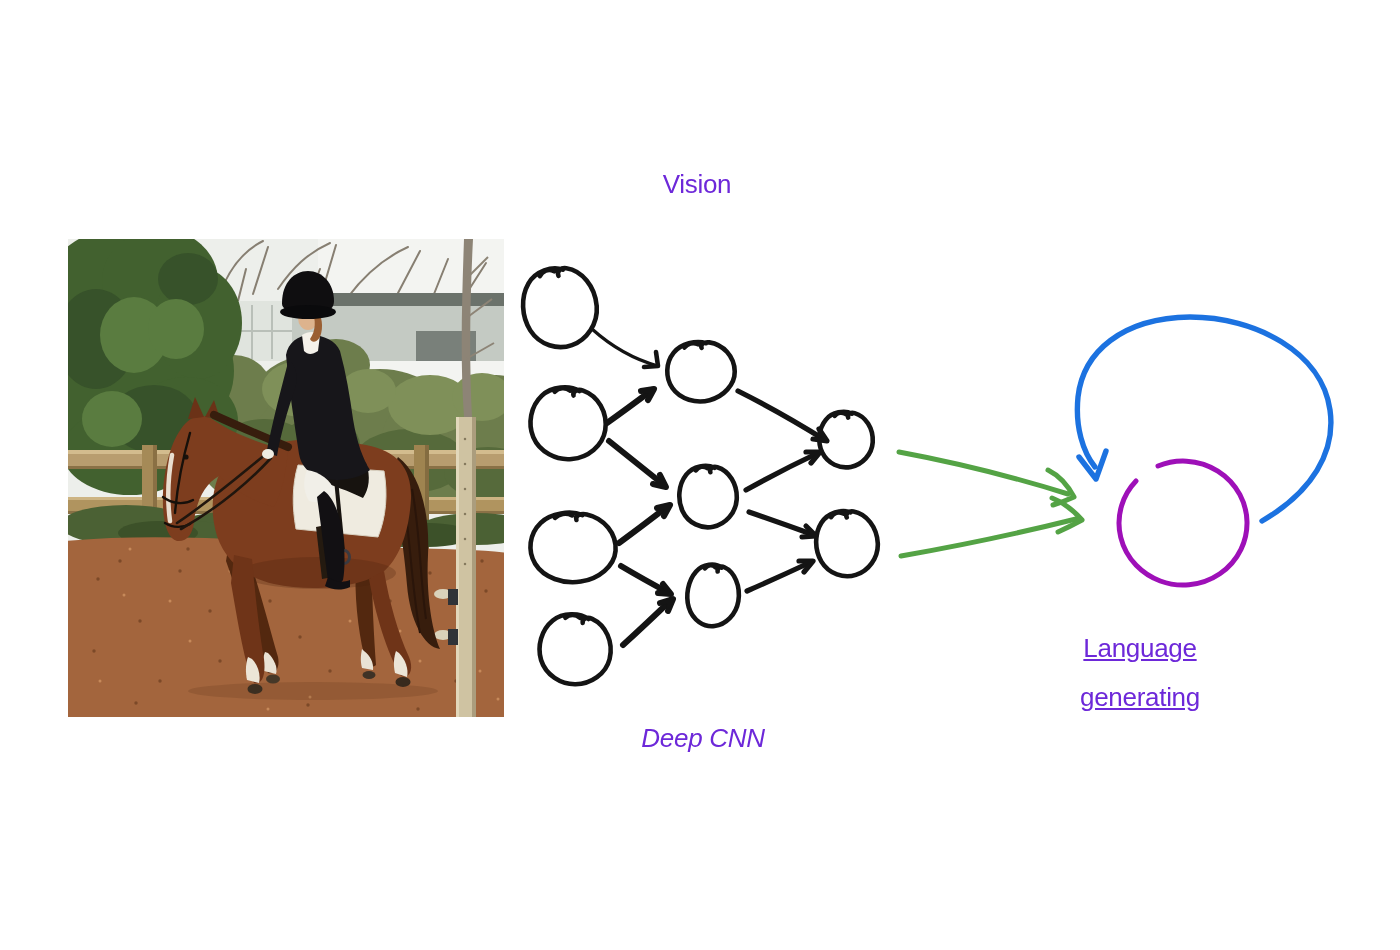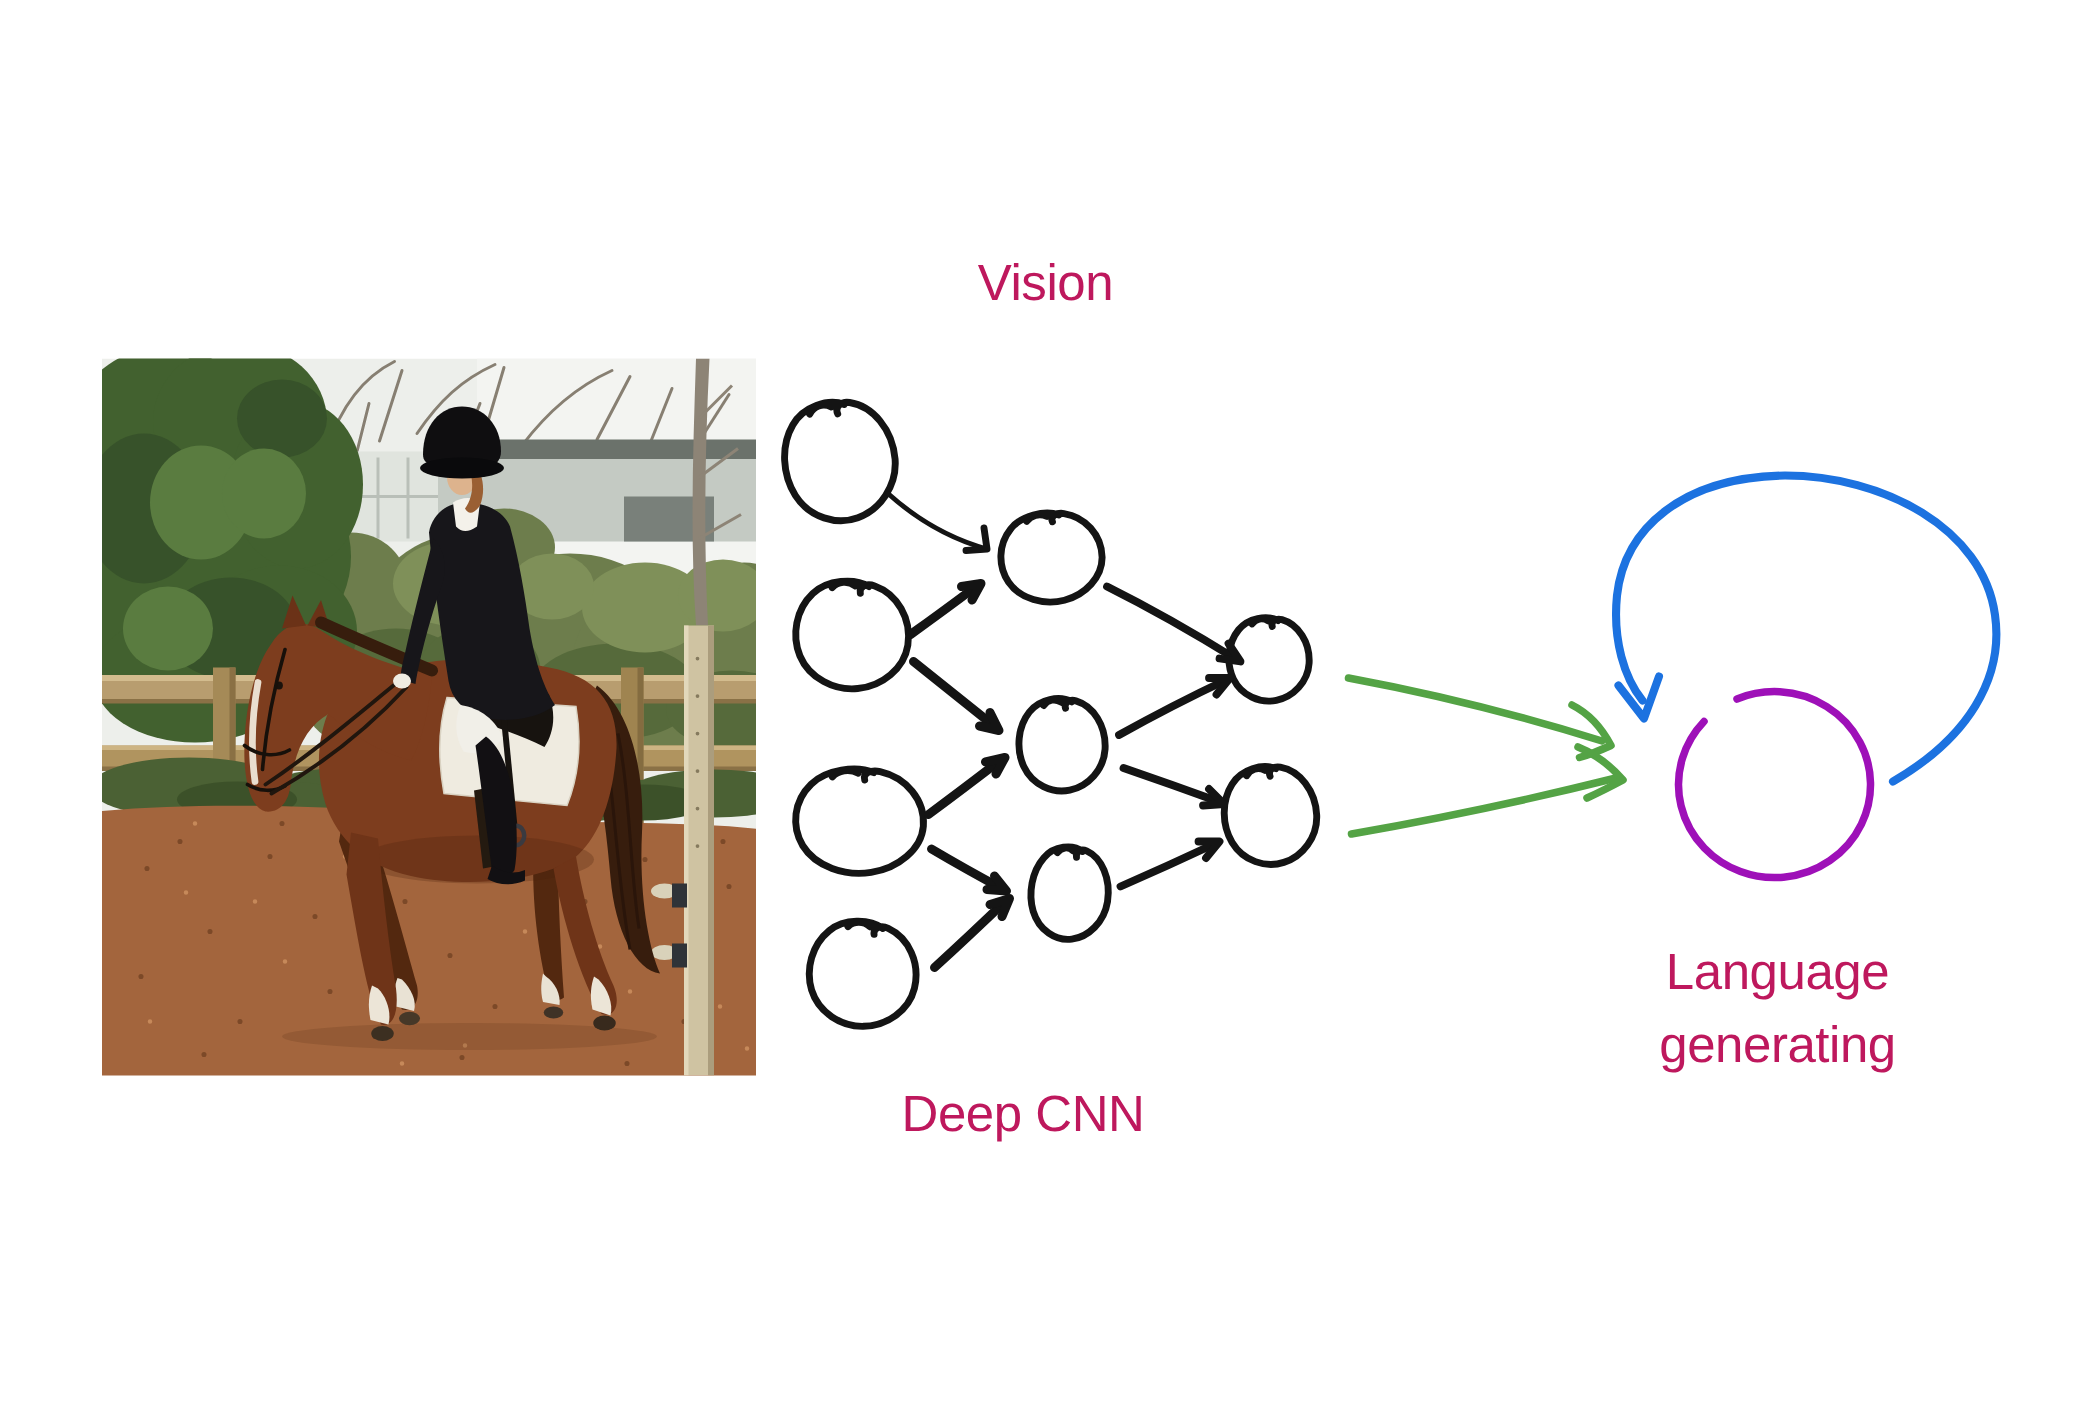--- a/index.html
+++ b/index.html
@@ -12,26 +12,26 @@
   }
   .photo{
     position:absolute; left:68px; top:239px; width:436px; height:478px;
   }
   .photo svg{display:block; width:100%; height:100%;}
   .diagram{
     position:absolute; left:0; top:0; width:1400px; height:950px;
     pointer-events:none;
   }
   .label{
-    position:absolute; font-size:34px; line-height:1.2; color:#be185d;
+    position:absolute; font-size:26px; line-height:1.2; color:#6d28d9;
     text-align:center; letter-spacing:-0.3px; white-space:nowrap;
   }
   .label-vision{left:557px; top:169px; width:280px;}
-  .label-cnn{left:542px; top:723px; width:280px;}
-  .label-rnn{left:1045px; top:624px; width:280px; white-space:normal; line-height:49px;}
+  .label-cnn{left:563px; top:723px; width:280px;font-style:italic;}
+  .label-rnn{left:1000px; top:624px; width:280px; white-space:normal; line-height:49px;text-decoration:underline;}
   .loop{fill:none; stroke-width:4.6; stroke-linecap:round; stroke-linejoin:round;}
   .arrow{fill:none; stroke-linecap:round; stroke-linejoin:round;}
   .stroke-ink{stroke:var(--ink);}
   .stroke-green{stroke:var(--green);}
   .stroke-blue{stroke:var(--blue);}
   .stroke-purple{stroke:var(--purple);}
 </style>
 </head>
 <body>
 

